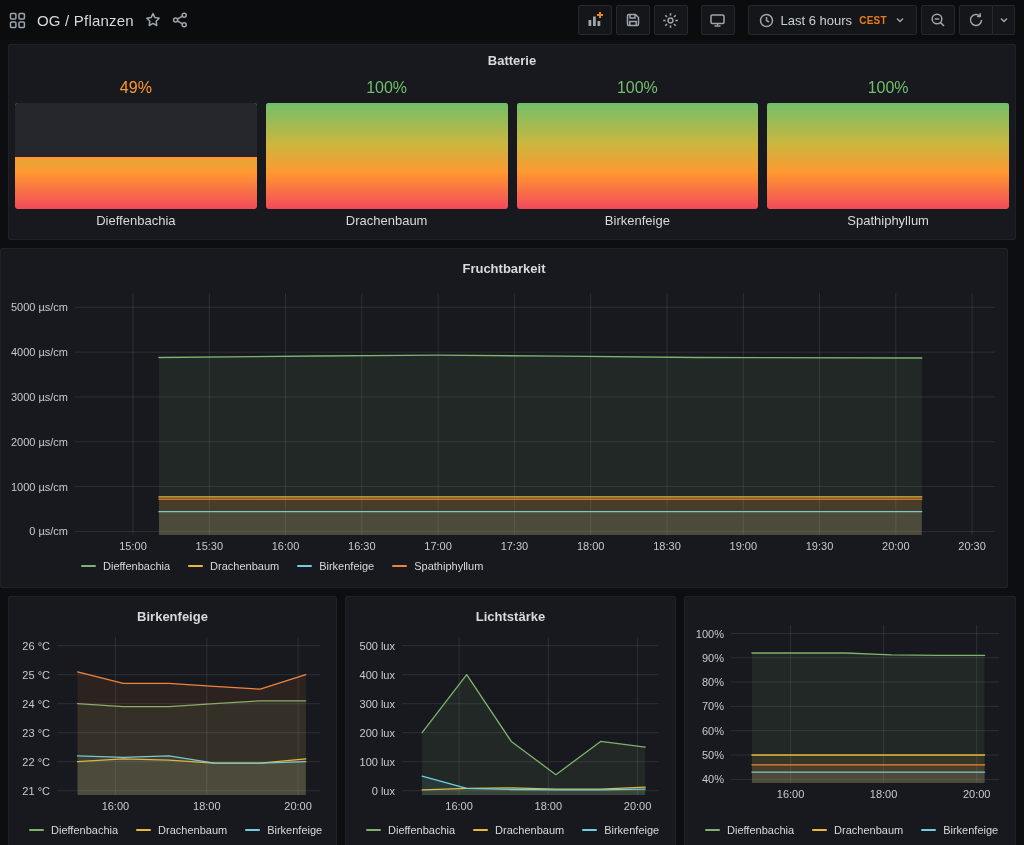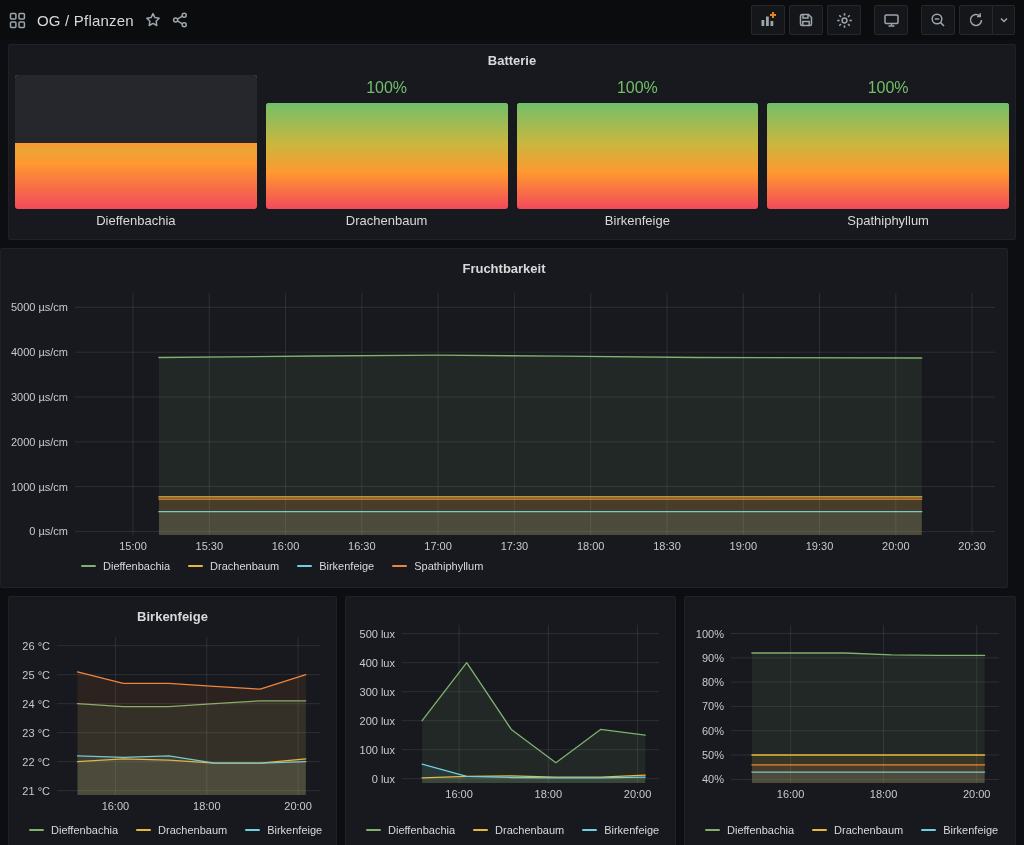--- a/index.html
+++ b/index.html
@@ -124,20 +124,35 @@
       </div>
       <div class="gap"></div>
       <div class="btn">
         <svg width="17" height="17" viewBox="0 0 17 17">
           <rect x="2" y="3" width="13" height="8.5" rx="1.2"></rect>
           <line x1="8.5" y1="11.5" x2="8.5" y2="13.5"></line>
             <line x1="5.5" y1="14" x2="11.5" y2="14"></line>
         </svg>
       </div>
       <div class="gap"></div>
+      <div class="btn time-btn">
+        <span class="nav-icon">
+          <svg width="15" height="15" viewBox="0 0 15 15">
+            <circle cx="7.5" cy="7.5" r="6"></circle>
+              <polyline points="7.5,4 7.5,7.5 10,9"></polyline>
+          </svg>
+        </span>
+        <span>Last 6 hours</span>
+        <span class="tz">CEST</span>
+        <span class="nav-icon">
+          <svg width="12" height="12" viewBox="0 0 12 12">
+              <polyline points="3,4.5 6,7.5 9,4.5"></polyline>
+            </svg>
+        </span>
+      </div>
       <div class="btn">
         <svg width="16" height="16" viewBox="0 0 16 16">
           <circle cx="7" cy="7" r="4.8"></circle>
             <line x1="10.6" y1="10.6" x2="14" y2="14"></line>
             <line x1="4.8" y1="7" x2="9.2" y2="7"></line>
         </svg>
       </div>
       <div class="btn split-l" style="margin-left:4px;">
         <svg width="16" height="16" viewBox="0 0 16 16">
           <path d="M13.5 8 a5.5 5.5 0 1 1 -1.6 -3.9"></path>
@@ -149,20 +164,21 @@
             <polyline points="3,4.5 6,7.5 9,4.5"></polyline>
           </svg>
       </div>
     </div>
   </div>
 
   <div class="panel" id="p-batterie">
     <div class="panel-title">Batterie</div>
     <div class="gauges">
         <div class="gauge">
+          <div class="gauge-value" style="color:#FF9830">49%</div>
           <div class="gauge-bar">
             <div class="gauge-empty" style="height:51%"></div>
             <div class="gauge-strip" style="top:51%;background:#FF9830"></div>
           </div>
           <div class="gauge-name">Dieffenbachia</div>
         </div>
         <div class="gauge">
           <div class="gauge-value" style="color:#73BF69">100%</div>
           <div class="gauge-bar">
             <div class="gauge-strip" style="top:0%;background:#73BF69"></div>
@@ -298,20 +314,21 @@
           <span>Drachenbaum</span>
         </span>
         <span class="legend-item">
           <span class="legend-dash" style="background:#6ED0E0"></span>
           <span>Birkenfeige</span>
         </span>
       </div>
   </div>
 
   <div class="panel" id="p-licht">
+    <div class="panel-title">Lichtstärke</div>
     <div class="chart-wrap">
         <svg viewBox="0 0 313 188">
           <line x1="48" x2="305" y1="161.7" y2="161.7" stroke="rgba(204,204,220,0.12)" stroke-width="1"></line>
           <text class="tick" x="41" y="165.7" text-anchor="end">0 lux</text>
           <line x1="48" x2="305" y1="132.7" y2="132.7" stroke="rgba(204,204,220,0.12)" stroke-width="1"></line>
           <text class="tick" x="41" y="136.7" text-anchor="end">100 lux</text>
           <line x1="48" x2="305" y1="103.7" y2="103.7" stroke="rgba(204,204,220,0.12)" stroke-width="1"></line>
           <text class="tick" x="41" y="107.7" text-anchor="end">200 lux</text>
           <line x1="48" x2="305" y1="74.7" y2="74.7" stroke="rgba(204,204,220,0.12)" stroke-width="1"></line>
           <text class="tick" x="41" y="78.7" text-anchor="end">300 lux</text>

